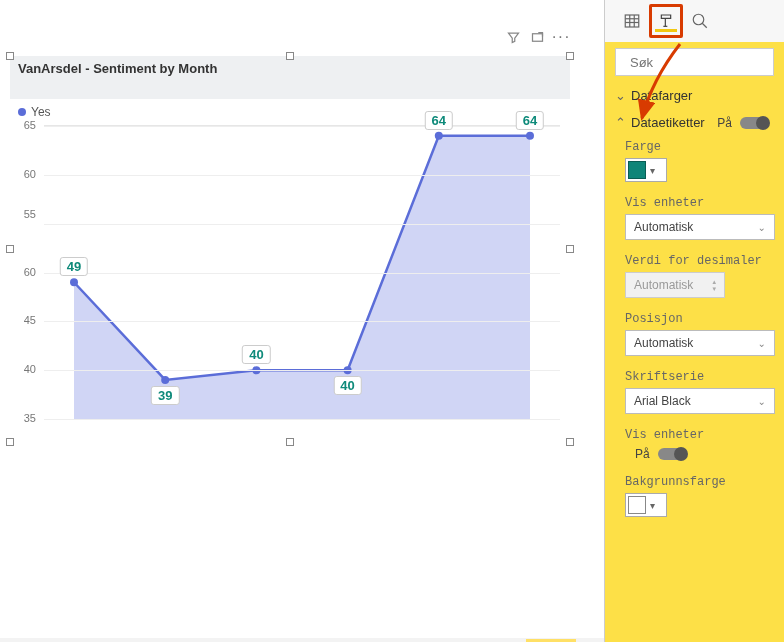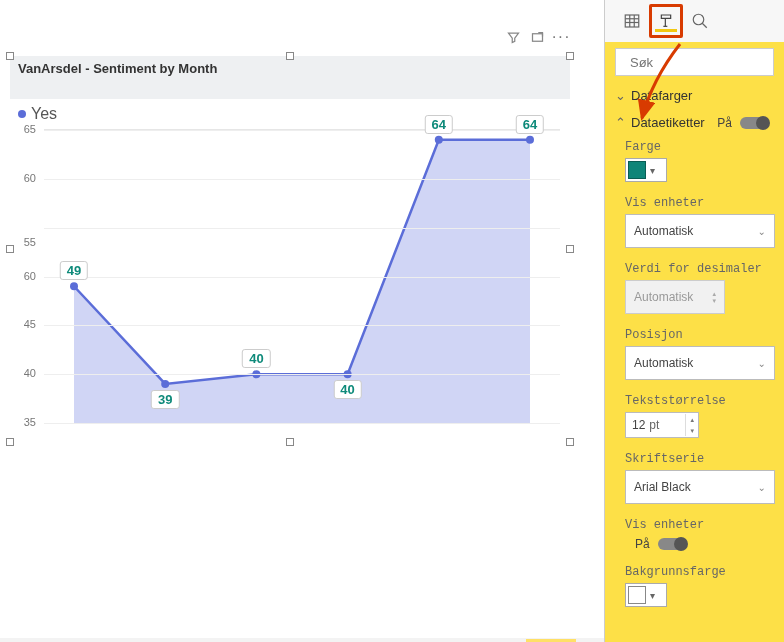--- a/index.html
+++ b/index.html
@@ -35,21 +35,21 @@
   }
   .vt-icon { width: 18px; height: 18px; color: #777; display: flex; align-items: center; justify-content: center; }
   .dots { font-size: 16px; letter-spacing: 1px; }
   .chart-outer {
     width: 100%; height: 100%; background: #fff;
   }
   .chart-titlebar {
     background: #eef0f2; height: 43px; line-height: 26px;
     padding: 0 8px; font-weight: 600; color: #333; font-size: 13px;
   }
-  .legend { padding: 6px 8px; font-size: 16px; color: #555; display: flex; align-items: center; gap: 5px; }
+  .legend { padding: 6px 8px; font-size: 12px; color: #555; display: flex; align-items: center; gap: 5px; }
   .legend-dot { width: 8px; height: 8px; border-radius: 50%; background: #5b6dd8; display: inline-block; }
   .plot-wrap { position: relative; width: 100%; height: 320px; }
   .y-axis {
     position: absolute; left: 0; top: 0; bottom: 26px; width: 30px;
   }
   .y-tick {
     position: absolute; right: 4px; font-size: 11px; color: #777;
     transform: translateY(-50%);
   }
   .plot {
@@ -128,21 +128,21 @@
   .field-label { font-size: 12px; color: #666; margin-bottom: 4px; font-family: Liberation Mono, monospace; }
   .color-swatch {
     width: 42px; height: 24px; border: 1px solid #aaa; background: #fff;
     display: flex; align-items: center; padding: 2px;
   }
   .swatch-inner-teal { width: 18px; height: 18px; background: #0f8578; border: 1px solid #0a5d53; }
   .swatch-inner-white { width: 18px; height: 18px; background: #fff; border: 1px solid #888; }
   .swatch-caret { margin-left: 4px; font-size: 10px; color: #666; }
   .select {
     height: 26px; border: 1px solid #bbb; background: #fff;
-    display: flex; align-items: center; padding: 16px 8px;
+    display: flex; align-items: center; padding: 0 8px;
     justify-content: space-between; font-size: 12px; color: #444;
     width: 150px;
   }
   .select.disabled { background: #f1f1f1; color: #999; border-color: #ccc; width: 100px; }
   .select .caret { color: #888; font-size: 10px; }
   .stepper {
     height: 26px; border: 1px solid #bbb; background: #fff;
     display: flex; align-items: center; font-size: 12px; color: #444;
     width: 74px; padding-left: 6px;
   }
@@ -188,21 +188,21 @@
         <div class="legend">
           <span class="legend-dot"></span>
           <span>Yes</span>
         </div>
         <div class="plot-wrap">
           <div class="y-axis" id="yaxis">
               <div class="y-tick" style="top: 293px;">35</div>
               <div class="y-tick" style="top: 244.167px;">40</div>
               <div class="y-tick" style="top: 195.333px;">45</div>
               <div class="y-tick" style="top: 146.5px;">60</div>
-              <div class="y-tick" style="top: 113px;">55</div>
+              <div class="y-tick" style="top: 89px;">55</div>
               <div class="y-tick" style="top: 48.8333px;">60</div>
               <div class="y-tick" style="top: 0px;">65</div>
             </div>
           <div class="plot" id="plot">
             <svg class="line-svg" id="lineSvg" preserveAspectRatio="none" viewBox="0 0 516 293">
                 <path d="M 30,293 L 30,156.26666666666665 L 121.2,253.93333333333334 L 212.4,244.16666666666669 L 303.6,244.16666666666669 L 394.8,9.766666666666652 L 486,9.766666666666652 L 486,293 Z" fill="rgba(120,135,225,0.35)"></path>
                 <path d="M 30,156.26666666666665 L 121.2,253.93333333333334 L 212.4,244.16666666666669 L 303.6,244.16666666666669 L 394.8,9.766666666666652 L 486,9.766666666666652" fill="none" stroke="#5b6dd8" stroke-width="2.5"></path>
                 <circle cx="30" cy="156.26666666666665" r="4" fill="#5b6dd8"></circle>
                 <circle cx="121.2" cy="253.93333333333334" r="4" fill="#5b6dd8"></circle>
                 <circle cx="212.4" cy="244.16666666666669" r="4" fill="#5b6dd8"></circle>
@@ -317,31 +317,20 @@
         </div>
       </div>
       <div>
         <div class="field-label">Posisjon</div>
         <div class="select">
           <span>Automatisk</span>
             <span class="caret">⌄</span>
         </div>
       </div>
       <div>
-        <div class="field-label">Tekststørrelse</div>
-        <div class="stepper">
-          <span>12</span>
-          <span class="unit">pt</span>
-          <span class="arrows">
-              <span>▴</span>
-              <span>▾</span>
-            </span>
-        </div>
-      </div>
-      <div>
         <div class="field-label">Skriftserie</div>
         <div class="select">
           <span>Arial Black</span>
             <span class="caret">⌄</span>
         </div>
       </div>
       <div>
         <div class="field-label">Vis enheter</div>
         <div style="padding-left:10px">
           <span class="toggle on">

